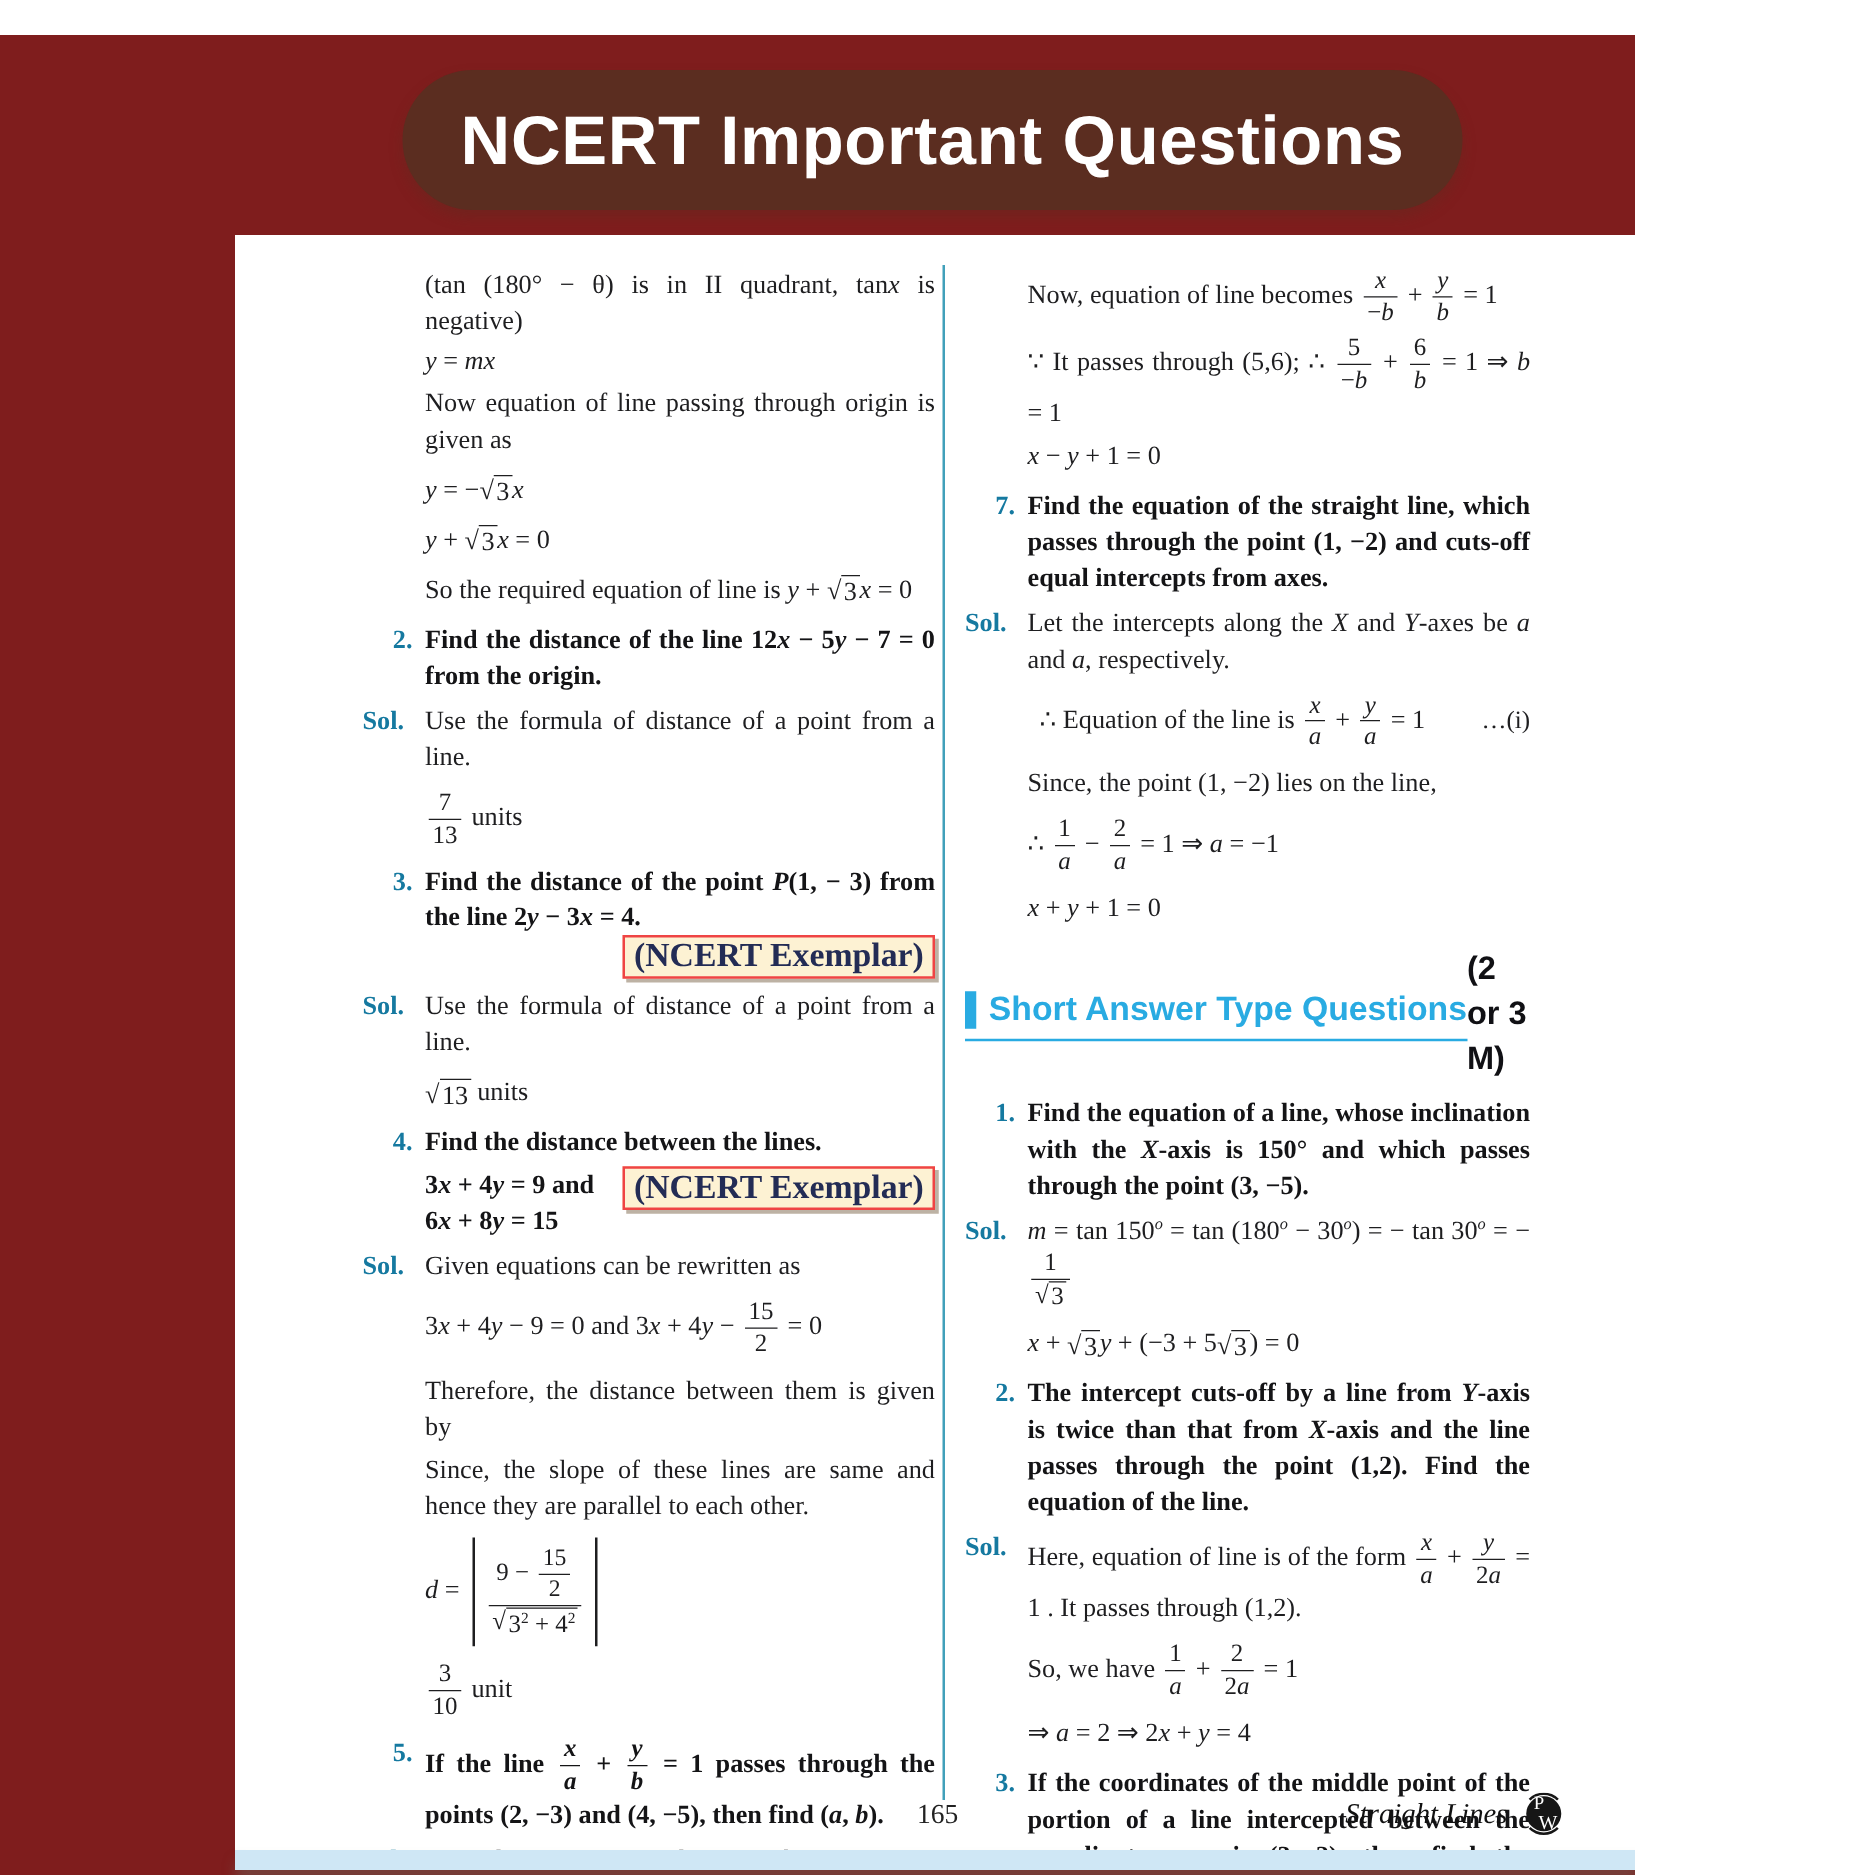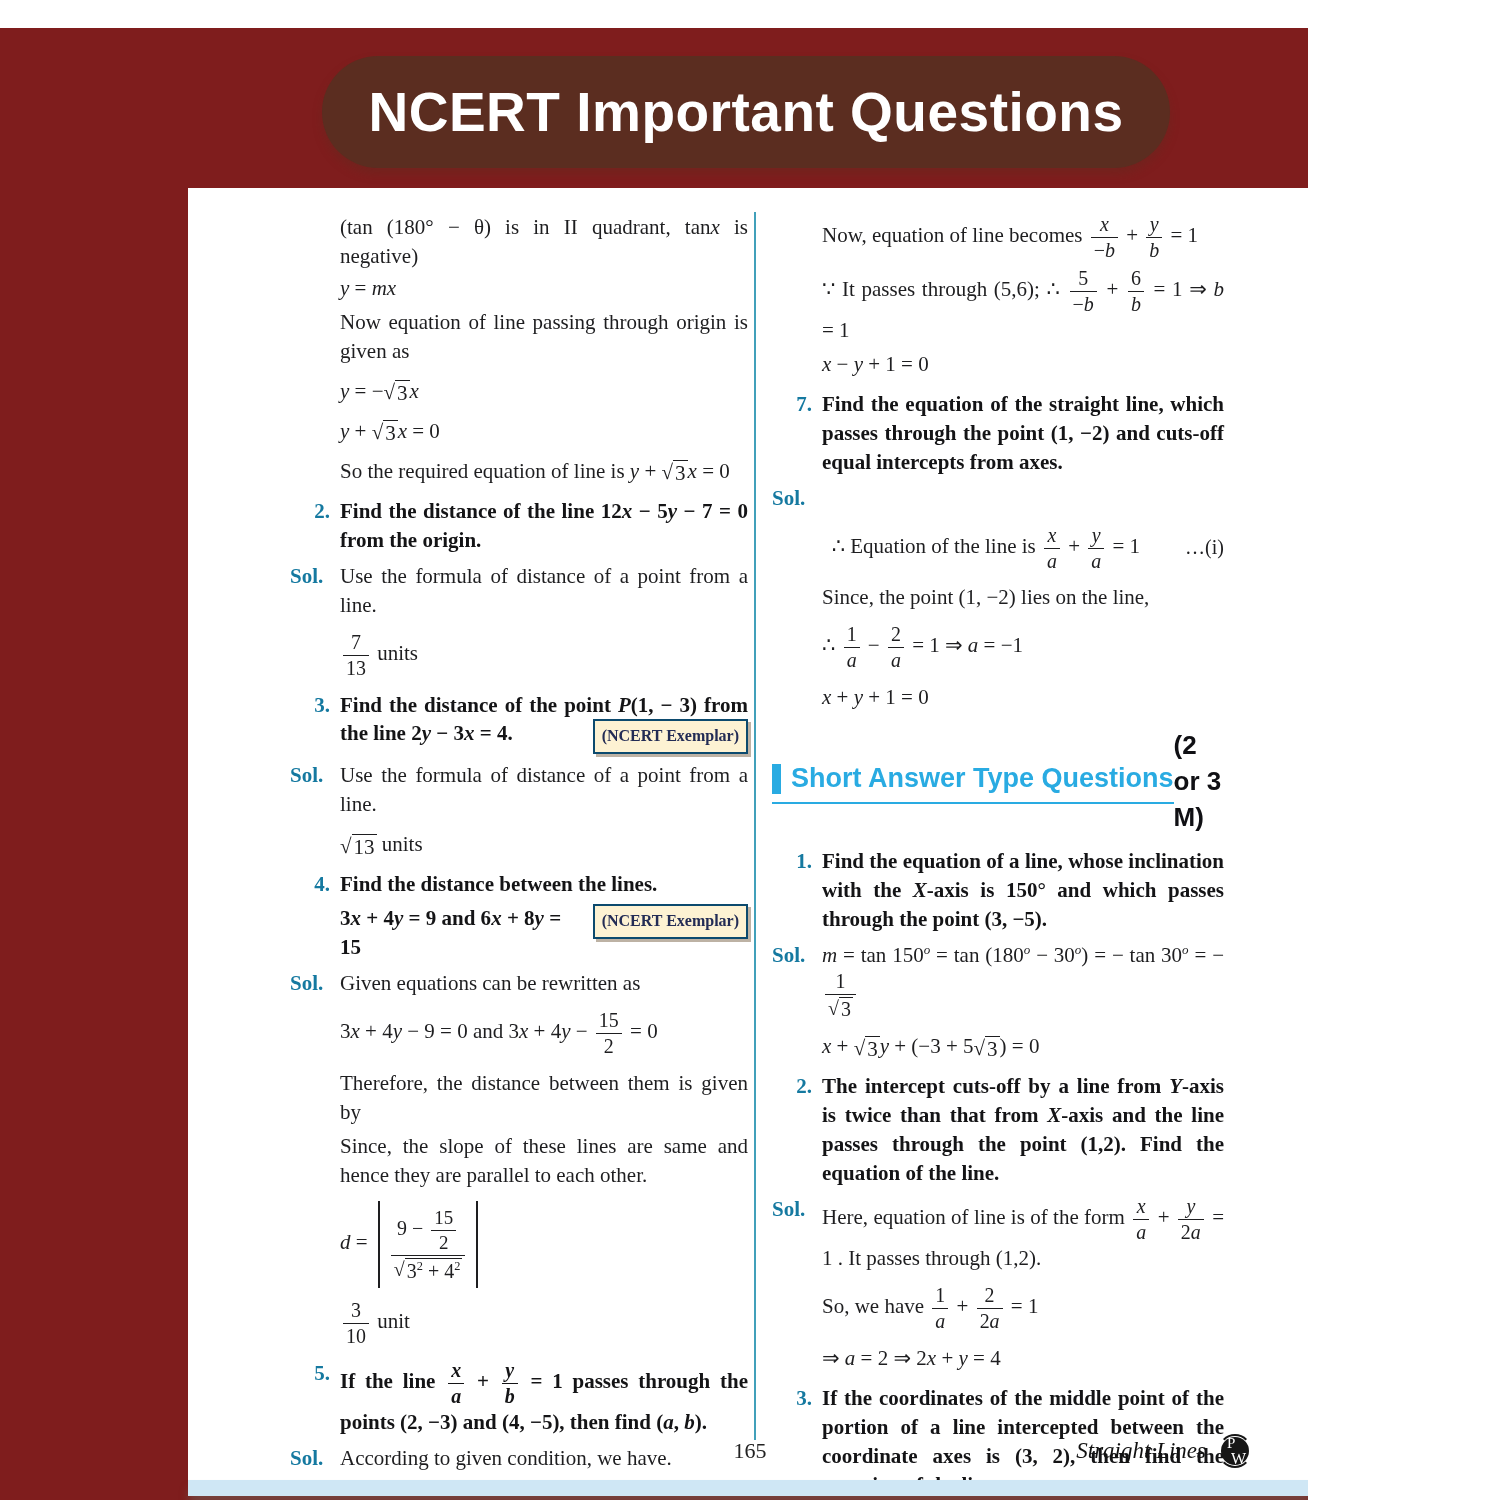--- a/index.html
+++ b/index.html
@@ -34,23 +34,23 @@
   .q{display:flex;margin:11px 0 5px;font-weight:bold;color:#141416;}
   .qnum{flex:0 0 40px;text-align:right;margin-right:10px;color:#1579a0;}
   .qtext{flex:1;text-align:justify;}
   .qsub{margin:0 0 2px 50px;font-weight:bold;display:flex;justify-content:space-between;align-items:flex-start;color:#141416;}
   .sol{display:flex;margin:7px 0;}
   .soltag{flex:0 0 40px;text-align:left;margin-right:10px;color:#1579a0;font-weight:bold;}
   .soltext{flex:1;text-align:justify;}
   .formula{margin:11px 0 11px 50px;}
   .frow{display:flex;justify-content:flex-end;align-items:center;gap:45px;}
   .eqtag{font-size:20px;}
-  .exbox{float:right;margin-left:10px;background:#fdf2d3;border:2px solid #0c4a6e;
+  .exbox{float:right;margin-left:10px;background:#fdf2d3;border:2px solid #ef4444;
          box-shadow:3px 3px 0 #bdb2a4;padding:0 7px;font-weight:bold;color:#232c55;
-         font-size:16px;line-height:29px;height:31px;white-space:nowrap;}
+         font-size:27px;line-height:29px;height:31px;white-space:nowrap;}
 
   .section{display:flex;justify-content:space-between;align-items:center;margin:16px 0 8px;
            font-family:"Liberation Sans",sans-serif;}
   .sec-left{display:flex;align-items:center;border-bottom:2px solid #29abe2;padding-bottom:4px;}
   .sec-bar{width:9px;height:30px;background:#29abe2;margin-right:10px;}
   .sec-title{color:#29abe2;font-weight:bold;font-size:27px;white-space:nowrap;}
   .sec-marks{font-weight:bold;font-size:26px;color:#101014;}
 
   
   .frac{display:inline-flex;flex-direction:column;text-align:center;vertical-align:middle;
@@ -214,20 +214,21 @@
               <span class="den"><span class="mi">b</span></span>
             </span> = 1 ⇒ <span class="mi">b</span> = 1</div>
         <div class="para ind"><span class="mi">x</span> − <span class="mi">y</span> + 1 = 0</div>
 
         <div class="q">
           <span class="qnum">7.</span>
           <div class="qtext">Find the equation of the straight line, which passes through the point (1, −2) and cuts-off equal intercepts from axes.</div>
         </div>
         <div class="sol">
           <span class="soltag">Sol.</span>
+          <div class="soltext">Let the intercepts along the <span class="mi">X</span> and <span class="mi">Y</span>-axes be <span class="mi">a</span> and <span class="mi">a</span>, respectively.</div>
         </div>
         <div class="formula frow">
           <span>∴ Equation of the line is <span class="frac">
                 <span class="num"><span class="mi">x</span></span>
                 <span class="den"><span class="mi">a</span></span>
               </span> + <span class="frac">
                 <span class="num"><span class="mi">y</span></span>
                 <span class="den"><span class="mi">a</span></span>
               </span> = 1</span>
           <span class="eqtag">…(i)</span>

